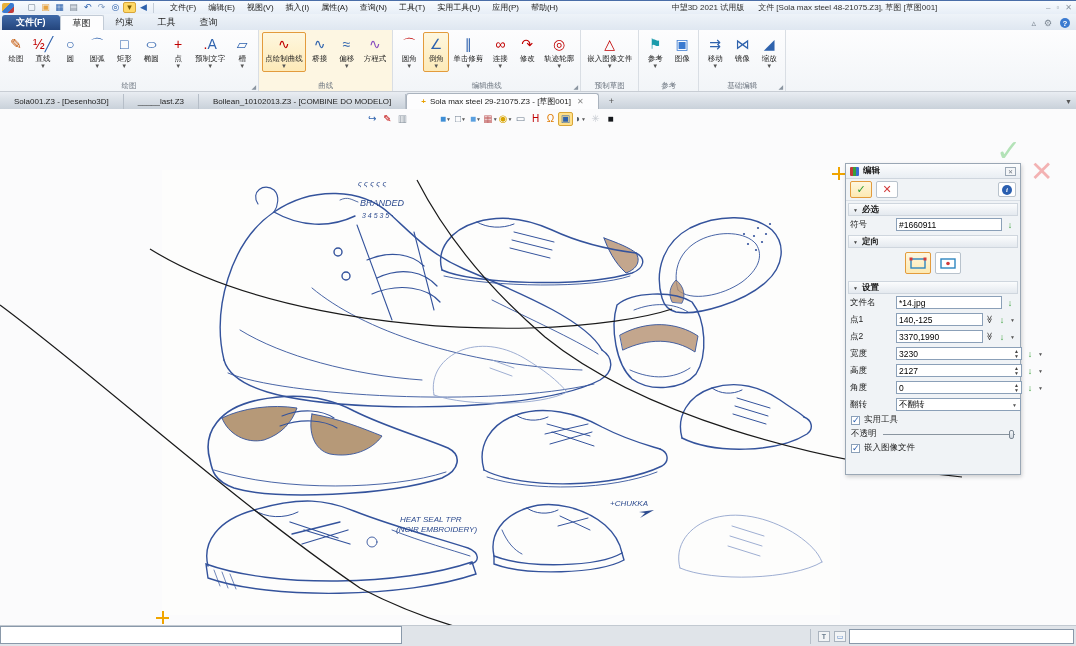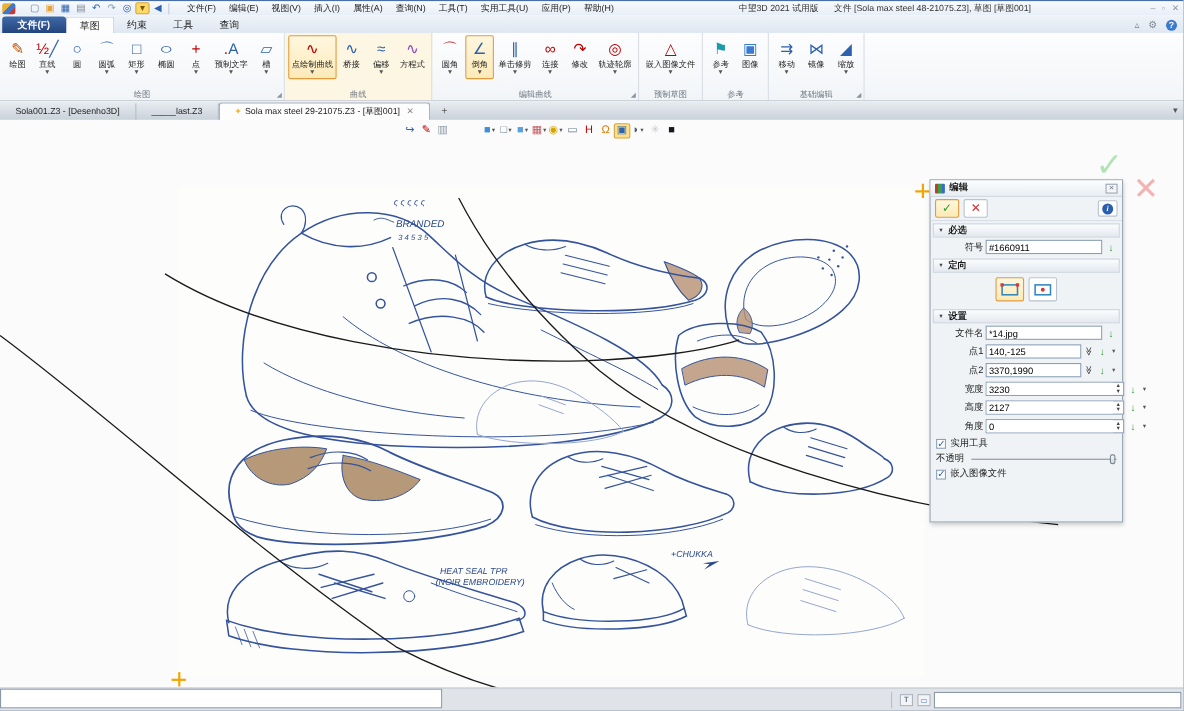--- a/index.html
+++ b/index.html
@@ -91,21 +91,21 @@
   .p-xbtn{width:22px;height:17px;border:1px solid #b8c2cc;background:#fff;color:#d23a3a;font-weight:bold;font-size:11px;
     display:flex;align-items:center;justify-content:center;border-radius:2px;}
   .p-info{margin-left:auto;width:18px;height:15px;border:1px solid #b8c2cc;background:#fff;border-radius:2px;
     display:flex;align-items:center;justify-content:center;}
   .p-info b{width:10px;height:10px;border-radius:50%;background:#2a5fb0;color:#fff;font-size:7px;
     display:flex;align-items:center;justify-content:center;font-style:italic;font-family:"Liberation Serif",serif;}
   .p-sec{height:13px;margin:2px 2px 0 2px;background:linear-gradient(#fbfcfd,#e4e9ef);border:1px solid #cfd6de;
     display:flex;align-items:center;gap:4px;padding:0 4px;font-weight:bold;}
   .p-sec .arr{font-size:5px;color:#444;}
   .p-row{display:flex;align-items:center;height:17px;padding:0 4px;gap:2px;}
-  .p-row label{width:44px;flex:none;text-align:right;}
+  .p-row label{width:44px;flex:none;}
   .p-input{flex:1;height:13px;border:1px solid #8ba0b8;background:#fff;font-size:8.5px;padding:0 2px;
     font-family:"Liberation Sans","DejaVu Sans",sans-serif;min-width:0;}
   .grn{color:#2e9b2e;font-weight:bold;font-size:9px;width:12px;text-align:center;flex:none;}
   .dd{font-size:5px;color:#555;width:6px;flex:none;}
   .dblchev{display:inline-block;transform:rotate(90deg);font-size:8px;color:#444;width:9px;flex:none;text-align:center;}
   .spinbox{position:relative;flex:1;height:13px;border:1px solid #8ba0b8;background:#fff;display:flex;align-items:center;}
   .spinbox input{border:none;flex:1;height:11px;font-size:8.5px;padding:0 2px;min-width:0;outline:none;}
   .spin{width:9px;height:12px;display:flex;flex-direction:column;align-items:center;justify-content:center;color:#444;flex:none;}
   .spin span{font-size:5px;line-height:5px;}
   .p-orient{display:flex;justify-content:center;gap:4px;padding:4px 0 5px 0;}
@@ -440,20 +440,23 @@
       </div>
     </div>
 
   <div id="doctabs">
       <div class="dtab">
         <span>Sola001.Z3 - [Desenho3D]</span>
       </div>
       <div class="dtab">
         <span>_____last.Z3</span>
       </div>
+      <div class="dtab">
+        <span>Bollean_10102013.Z3 - [COMBINE DO MODELO]</span>
+      </div>
       <div class="dtab active">
         <span class="pin">+</span>
         <span>Sola max steel 29-21075.Z3 - [草图001]</span>
         <span class="cls">✕</span>
       </div>
       <span id="newtab">+</span>
       <span id="tablist-btn">▼</span>
     </div>
 
   <div id="canvas">
@@ -768,20 +771,27 @@
         <span class="spinbox">
             <input value="0" style="">
           <span class="spin">
               <span>▲</span>
               <span>▼</span>
             </span>
           </span>
         <span class="grn">↓</span>
         <span class="dd">▼</span>
       </div>
+      <div class="p-row">
+        <label>翻转</label>
+        <span class="spinbox" style="background:#fff;">
+          <input readonly="" value="不翻转" style="">
+          <span class="dd" style="margin-right:2px">▼</span>
+          </span>
+      </div>
       <div class="p-check">
         <span class="cbx on"></span>
         <span>实用工具</span>
       </div>
       <div class="p-slider">
         <span>不透明</span>
         <span class="track">
             <span class="handle"></span>
           </span>
       </div>

